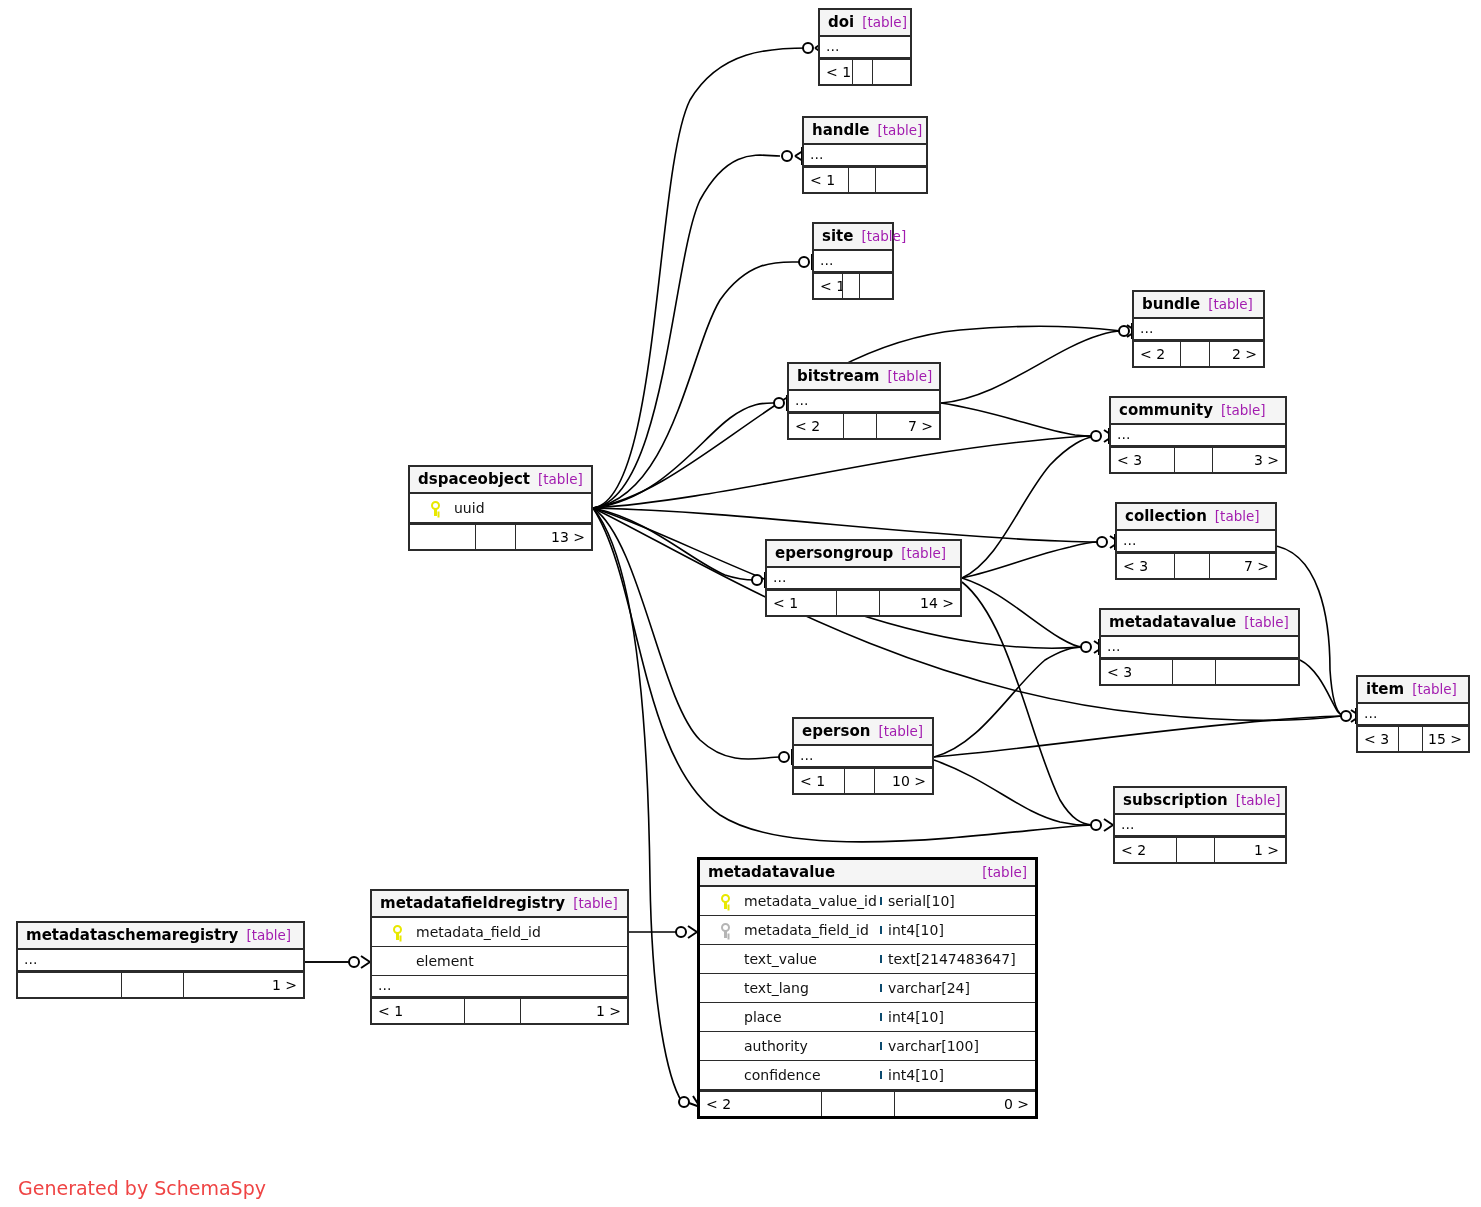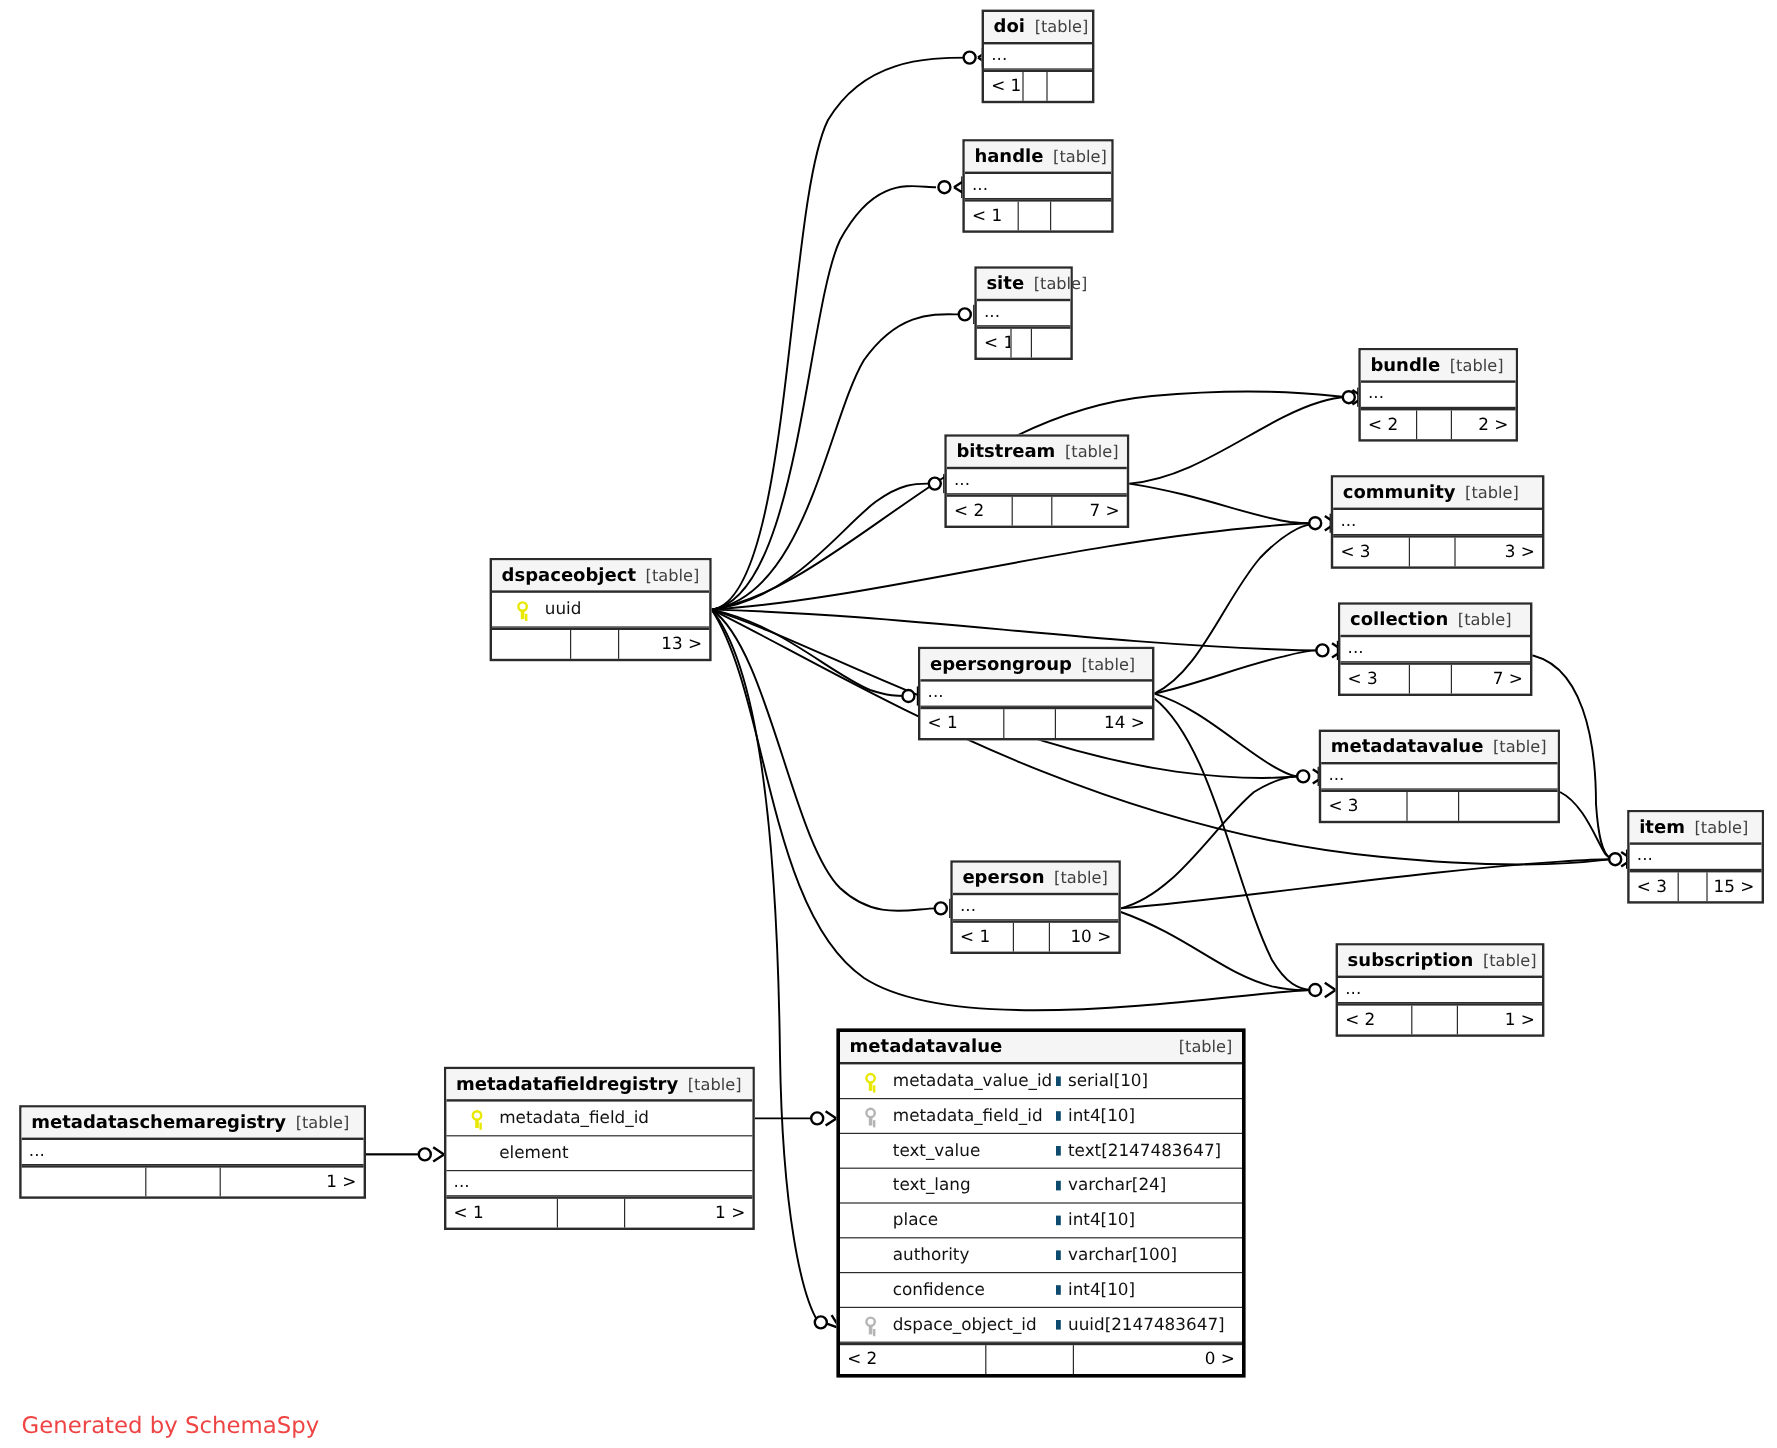--- a/index.html
+++ b/index.html
@@ -48,21 +48,21 @@
     box-sizing: border-box;
   }
   .tb-header.spread { justify-content: space-between; }
   .tb-name {
     font-weight: bold;
     font-size: 15px;
     color: #000;
   }
   .tb-tag {
     font-size: 13.5px;
-    color: #404040;
+    color: #a21caf;
     margin-left: 8px;
   }
   .tb-row {
     border-bottom: 1px solid #2b2b2b;
     font-size: 14px;
     color: #111;
     display: flex;
     align-items: center;
     box-sizing: border-box;
     height: 29px;
@@ -76,21 +76,21 @@
     align-items: center;
     justify-content: center;
   }
   .tb-row .colname {
     flex: 1;
     padding-left: 4px;
     white-space: nowrap;
     overflow: hidden;
   }
   .tb-row .coltype {
-    border-left: 4px solid #0c4a6e;
+    border-left: 2px solid #0c4a6e;
     padding-left: 6px;
     width: 145px;
     min-width: 145px;
     box-sizing: border-box;
     white-space: nowrap;
     height: 100%;
     display: flex;
     align-items: center;
   }
   .ellipsis-row {
@@ -529,27 +529,20 @@
     <div class="tb-row">
       <span class="keycell"></span>
       <span class="colname">authority</span>
       <span class="coltype">varchar[100]</span>
     </div>
     <div class="tb-row">
       <span class="keycell"></span>
       <span class="colname">confidence</span>
       <span class="coltype">int4[10]</span>
     </div>
-    <div class="tb-row">
-      <span class="keycell">
-          <i class="key fk"></i>
-        </span>
-      <span class="colname">dspace_object_id</span>
-      <span class="coltype">uuid[2147483647]</span>
-    </div>
     <div class="tb-footer">
       <span class="fcell fleft">&lt; 2</span>
       <span class="fcell fmid"></span>
       <span class="fcell fright">0 &gt;</span>
     </div>
   </div>
 
   <div class="footer-credit">Generated by SchemaSpy</div>
 
 </div>

